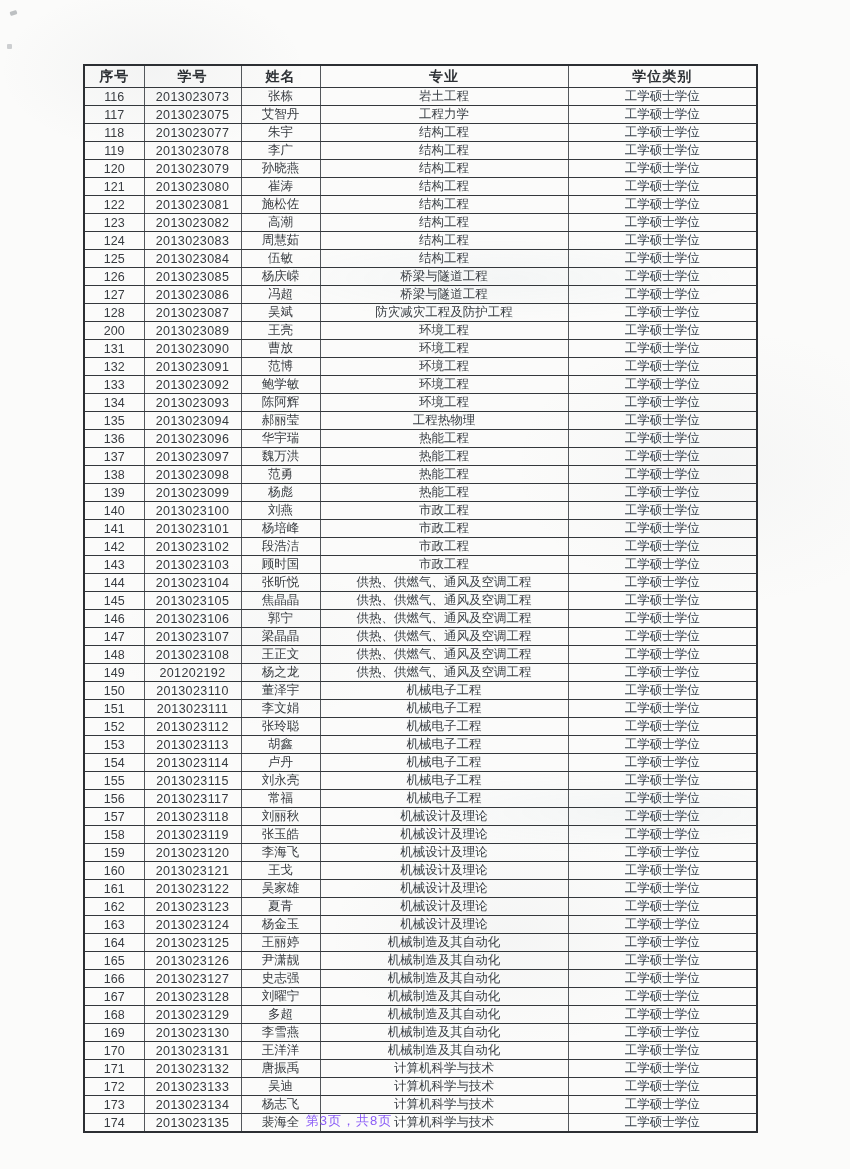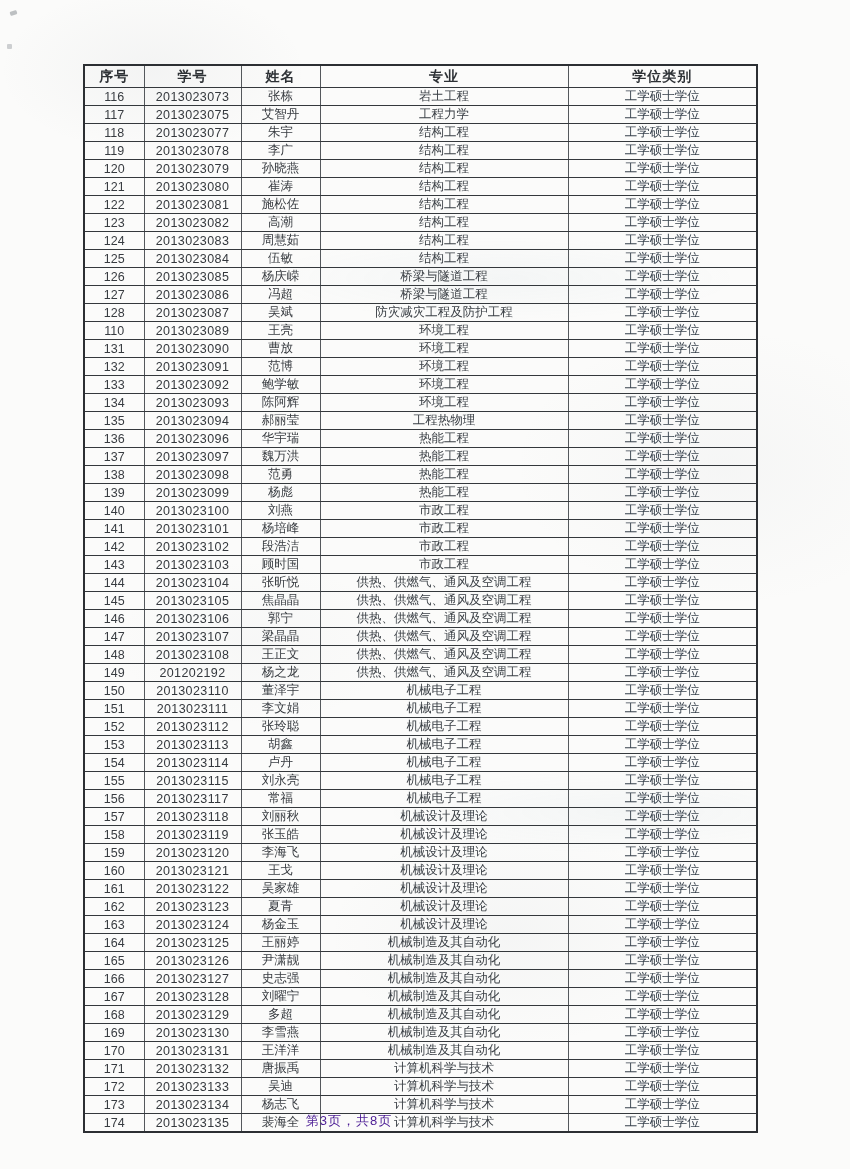--- a/index.html
+++ b/index.html
@@ -67,21 +67,21 @@
   }
   .roster td.cell-id { letter-spacing:.4px; color:#34383d;text-align:center; }
   .roster td.cell-major { color:#3b4046;margin-left:48px; }
   .roster td.cell-degree { color:#39434e; }
 
   .footer {
     position:absolute;
     left:0; top:1112px; width:698px;
     text-align:center;
     font-size:13px;
-    color:#4c1d95;
+    color:#8b5cf6;
     letter-spacing:1px;
   }
 </style>
 </head>
 <body>
 
 <div class="page">
   <div class="speck s1"></div>
   <div class="speck s2"></div>
 
@@ -188,21 +188,21 @@
           <td class="cell-degree">工学硕士学位</td>
         </tr>
         <tr>
           <td class="cell-serial">128</td>
           <td class="cell-id">2013023087</td>
           <td class="cell-name">吴斌</td>
           <td class="cell-major">防灾减灾工程及防护工程</td>
           <td class="cell-degree">工学硕士学位</td>
         </tr>
         <tr>
-          <td class="cell-serial">110</td>
+          <td class="cell-serial">200</td>
           <td class="cell-id">2013023089</td>
           <td class="cell-name">王亮</td>
           <td class="cell-major">环境工程</td>
           <td class="cell-degree">工学硕士学位</td>
         </tr>
         <tr>
           <td class="cell-serial">131</td>
           <td class="cell-id">2013023090</td>
           <td class="cell-name">曹放</td>
           <td class="cell-major">环境工程</td>

